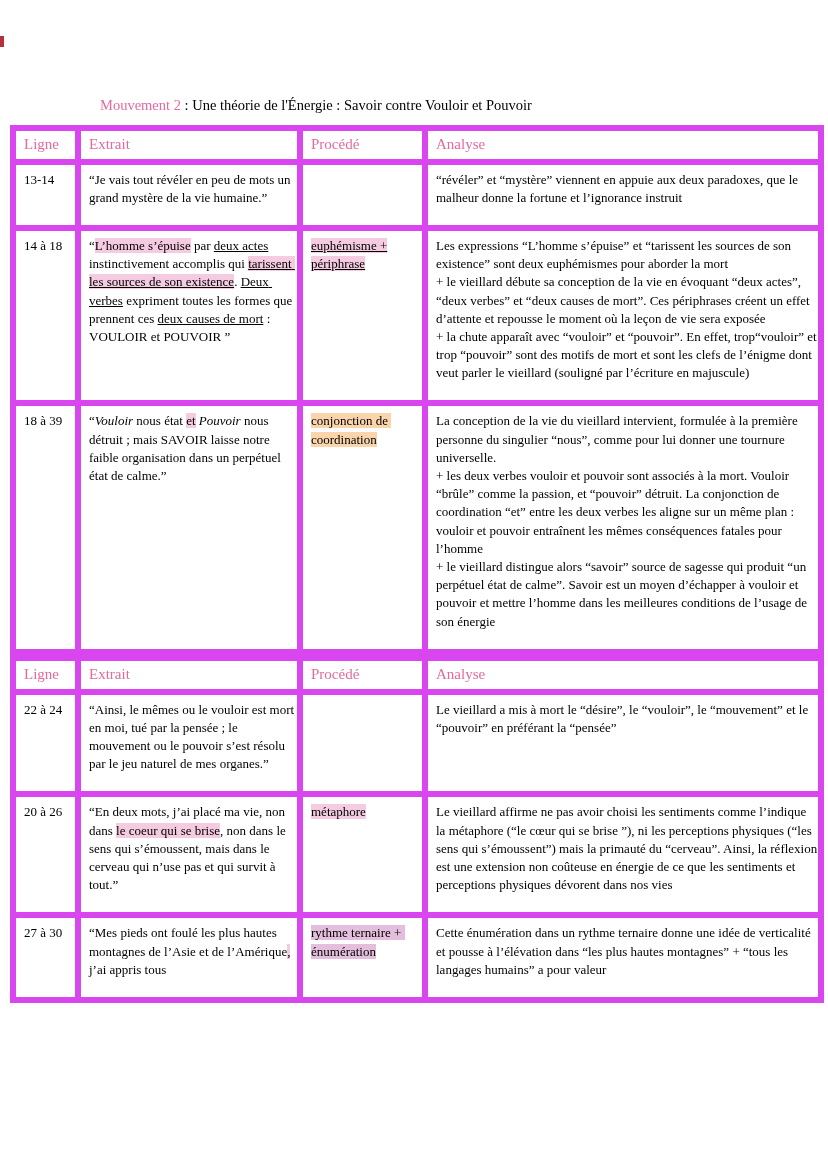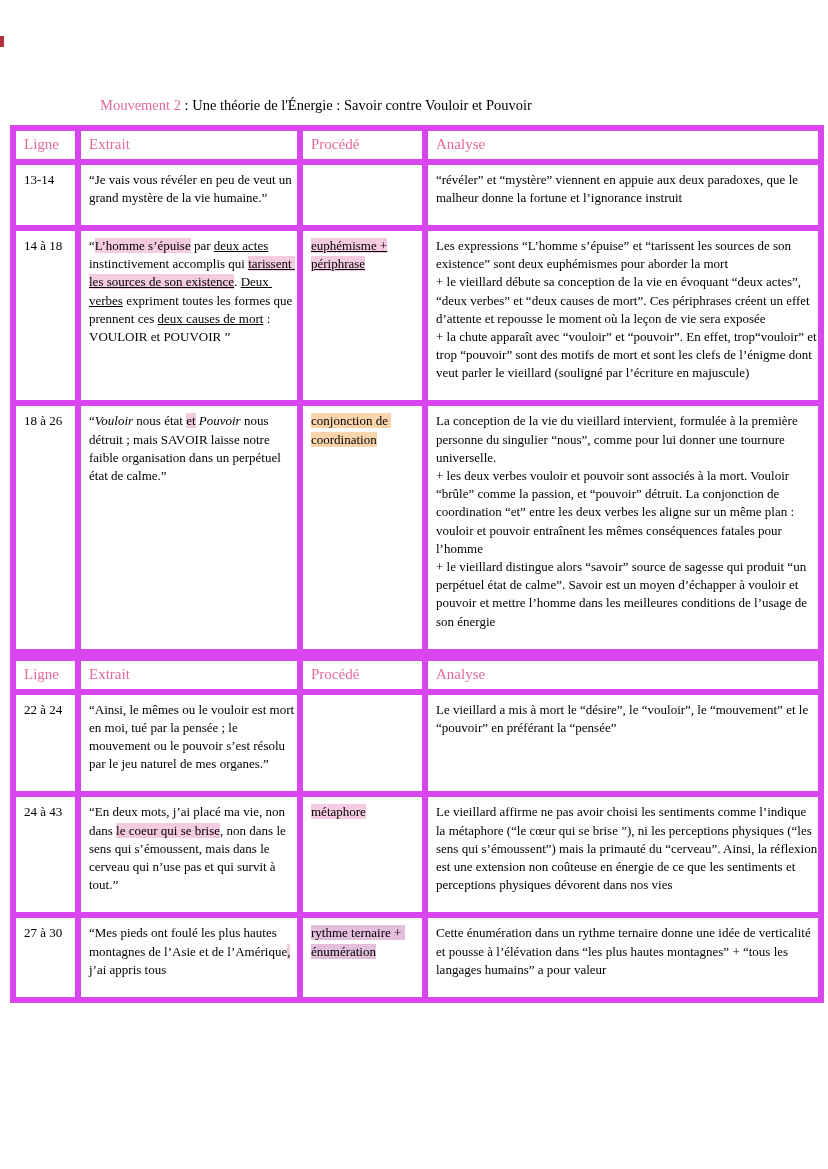--- a/index.html
+++ b/index.html
@@ -78,35 +78,35 @@
         <tr>
             <th>Ligne</th>
             <th>Extrait</th>
             <th>Procédé</th>
             <th>Analyse</th>
           </tr>
       </thead>
       <tbody>
           <tr>
             <td><span>13-14</span></td>
-            <td><span>“Je vais vous révéler en peu de veut un grand mystère de la vie humaine.”</span></td>
+            <td><span>“Je vais tout révéler en peu de mots un grand mystère de la vie humaine.”</span></td>
             <td></td>
             <td><span>“révéler” et “mystère” viennent en appuie aux deux paradoxes, que le malheur donne la fortune et l’ignorance instruit</span></td>
           </tr>
           <tr>
             <td><span>14 à 18</span></td>
             <td><span>“</span><span class="hl-pink">L’homme s’épuise</span><span> par </span><span class="u">deux actes</span><span> instinctivement accomplis qui </span><span class="hl-pink u">tarissent les sources de son existence</span><span>. </span><span class="u">Deux verbes</span><span> expriment toutes les formes que prennent ces </span><span class="u">deux causes de mort</span><span> : VOULOIR et POUVOIR ”</span></td>
             <td><span class="hl-pink u">euphémisme +
 périphrase</span></td>
             <td><span>Les expressions “L’homme s’épuise” et “tarissent les sources de son existence” sont deux euphémismes pour aborder la mort
 + le vieillard débute sa conception de la vie en évoquant “deux actes”, “deux verbes” et “deux causes de mort”. Ces périphrases créent un effet d’attente et repousse le moment où la leçon de vie sera exposée
 + la chute apparaît avec “vouloir” et “pouvoir”. En effet, trop“vouloir” et trop “pouvoir” sont des motifs de mort et sont les clefs de l’énigme dont veut parler le vieillard (souligné par l’écriture en majuscule)</span></td>
           </tr>
           <tr>
-            <td><span>18 à 26</span></td>
+            <td><span>18 à 39</span></td>
             <td><span>“</span><span class="i">Vouloir</span><span> nous état </span><span class="hl-pink">et</span><span> </span><span class="i">Pouvoir</span><span> nous détruit ; mais SAVOIR laisse notre faible organisation dans un perpétuel état de calme.”</span></td>
             <td><span class="hl-orange">conjonction de coordination</span></td>
             <td><span>La conception de la vie du vieillard intervient, formulée à la première personne du singulier “nous”, comme pour lui donner une tournure universelle.
 + les deux verbes vouloir et pouvoir sont associés à la mort. Vouloir “brûle” comme la passion, et “pouvoir” détruit. La conjonction de coordination “et” entre les deux verbes les aligne sur un même plan : vouloir et pouvoir entraînent les mêmes conséquences fatales pour l’homme
 + le vieillard distingue alors “savoir” source de sagesse qui produit “un perpétuel état de calme”. Savoir est un moyen d’échapper à vouloir et pouvoir et mettre l’homme dans les meilleures conditions de l’usage de son énergie</span></td>
           </tr>
         </tbody>
     </table>
   </section>
 
@@ -127,21 +127,21 @@
           </tr>
       </thead>
       <tbody>
           <tr>
             <td><span>22 à 24</span></td>
             <td><span>“Ainsi, le mêmes ou le vouloir est mort en moi, tué par la pensée ; le mouvement ou le pouvoir s’est résolu par le jeu naturel de mes organes.”</span></td>
             <td></td>
             <td><span>Le vieillard a mis à mort le “désire”, le “vouloir”, le “mouvement” et le “pouvoir” en préférant la “pensée”</span></td>
           </tr>
           <tr>
-            <td><span>24 à 43</span></td>
+            <td><span>20 à 26</span></td>
             <td><span>“En deux mots, j’ai placé ma vie, non dans </span><span class="hl-pink">le coeur qui se brise</span><span>, non dans le sens qui s’émoussent, mais dans le cerveau qui n’use pas et qui survit à tout.”</span></td>
             <td><span class="hl-pink">métaphore</span></td>
             <td><span>Le vieillard affirme ne pas avoir choisi les sentiments comme l’indique la métaphore (“le cœur qui se brise ”), ni les perceptions physiques (“les sens qui s’émoussent”) mais la primauté du “cerveau”. Ainsi, la réflexion est une extension non coûteuse en énergie de ce que les sentiments et perceptions physiques dévorent dans nos vies</span></td>
           </tr>
           <tr>
             <td><span>27 à 30</span></td>
             <td><span>“Mes pieds ont foulé les plus hautes montagnes de l’Asie et de l’Amérique</span><span class="hl-pink">,</span><span> j’ai appris tous</span></td>
             <td><span class="hl-mauve">rythme ternaire + énumération</span></td>
             <td><span>Cette énumération dans un rythme ternaire donne une idée de verticalité et pousse à l’élévation dans “les plus hautes montagnes” + “tous les langages humains” a pour valeur</span></td>
           </tr>

